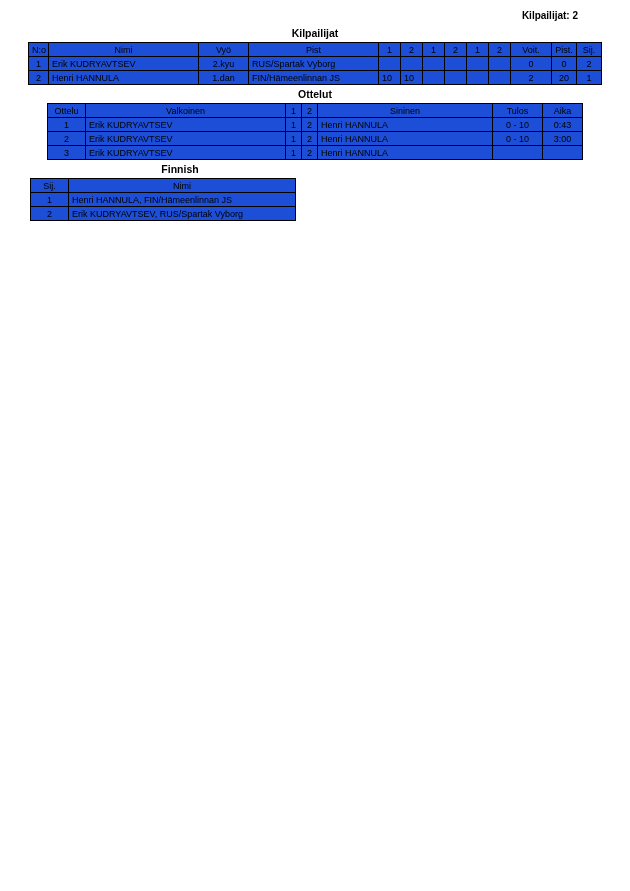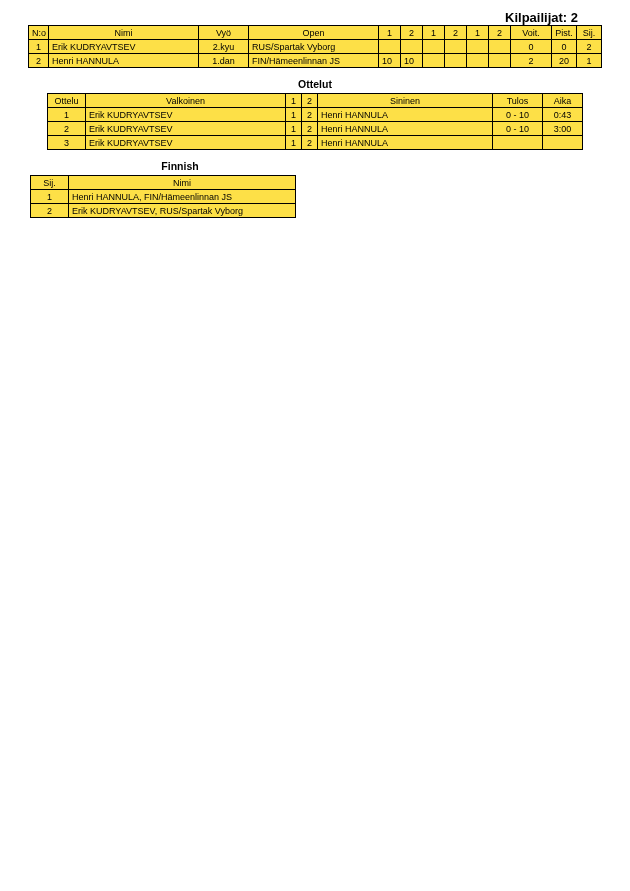--- a/index.html
+++ b/index.html
@@ -24,34 +24,34 @@
   .title {
     text-align: center;
     font-size: 18px;
     font-weight: bold;
     letter-spacing: 0.2px;
     margin: 22px 0 0 0;
     padding: 0 10px;
   }
   .subtitle-right {
     text-align: right;
-    font-size: 13px;
+    font-size: 10px;
     font-weight: bold;
     margin: 10px 52px 0 0;
   }
   .section-heading {
     text-align: center;
     font-size: 10.5px;
     font-weight: bold;
     margin: 6px 0 3px 0;
   }
   table {
     border-collapse: collapse;
     font-size: 9px;
-    background: #fde047;
+    background: #1d4ed8;
   }
   table.bordered td, table.bordered th {
     border: 1px solid #000000;
     padding: 1px 3px;
     height: 14px;
     box-sizing: border-box;
     font-weight: normal;
     vertical-align: middle;
     white-space: nowrap;
     overflow: hidden;
@@ -79,39 +79,40 @@
   .o-s2   { width: 16px; }
   .o-sin  { width: 175px; }
   .o-tul  { width: 50px; }
   .o-aika { width: 40px; }
 
   
   table.tulokset { width: 265px; table-layout: fixed; }
   .t-sij  { width: 38px; }
   .t-nimi { width: 227px; }
 
-  .block { margin-top: 10px; }
+  .block { margin-top: 3px; }
   .center-block { display: flex; justify-content: center; }
 </style>
 </head>
 <body>
 
 <div class="page">
 
 
   <div class="subtitle-right">Kilpailijat: 2</div>
 
+  <div class="section-heading">Kilpailijat</div>
   <div class="center-block">
     <table class="bordered kilpailijat">
       <tbody>
           <tr class="hdr">
         <td class="k-no c">N:o</td>
         <td class="k-nimi c">Nimi</td>
         <td class="k-vyo c">Vyö</td>
-        <td class="k-seura c">Open</td>
+        <td class="k-seura c">Pist</td>
         <td class="k-p r">1</td>
         <td class="k-p r">2</td>
         <td class="k-p r">1</td>
         <td class="k-p r">2</td>
         <td class="k-p r">1</td>
         <td class="k-p r">2</td>
         <td class="k-voit c">Voit.</td>
         <td class="k-pist c">Pist.</td>
         <td class="k-sij c">Sij.</td>
       </tr>

